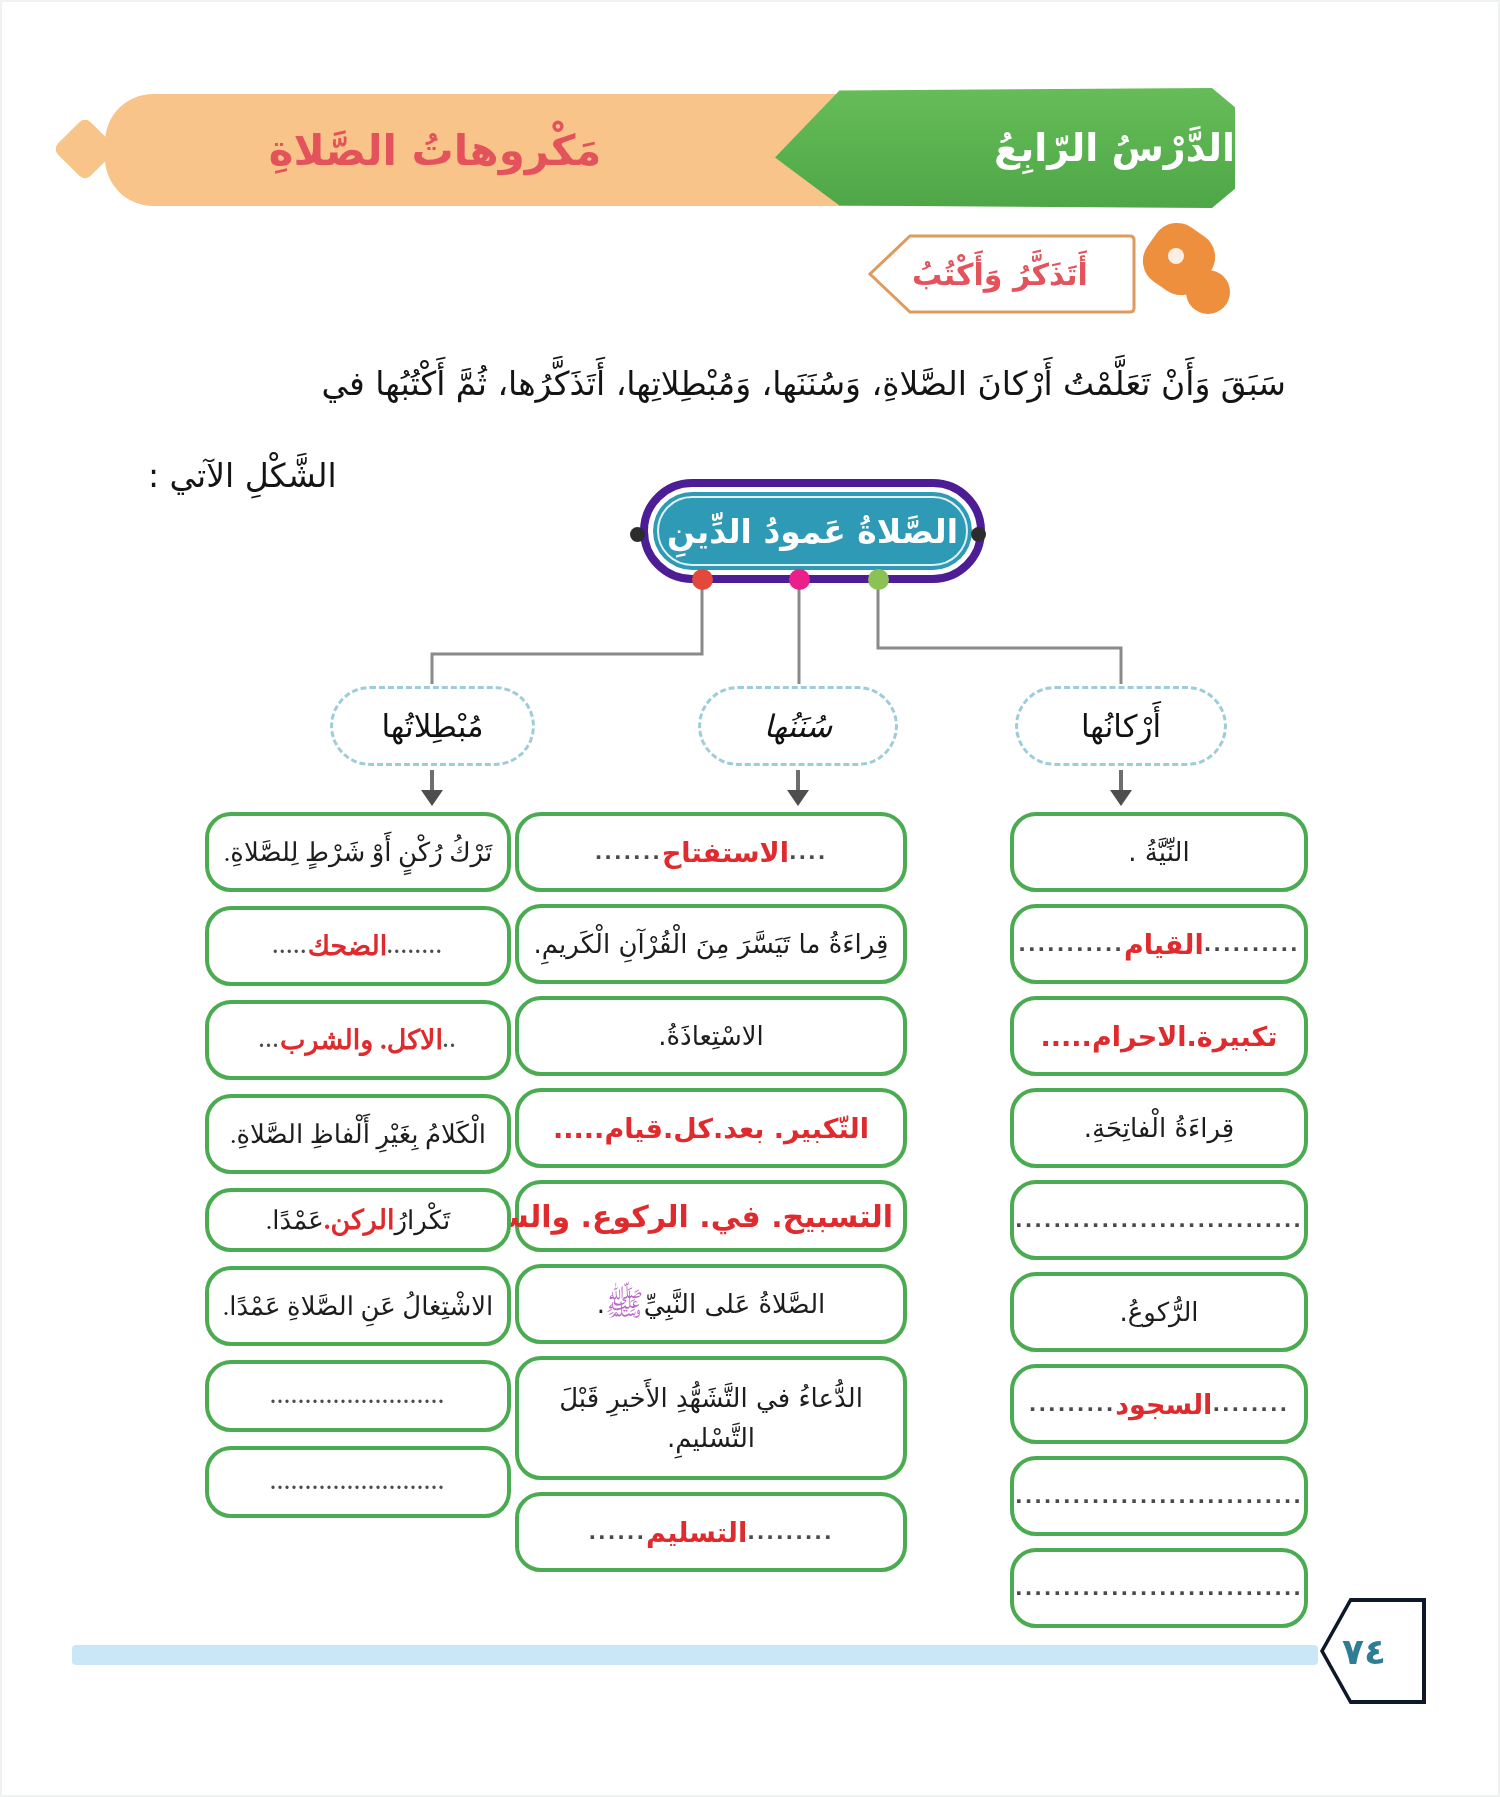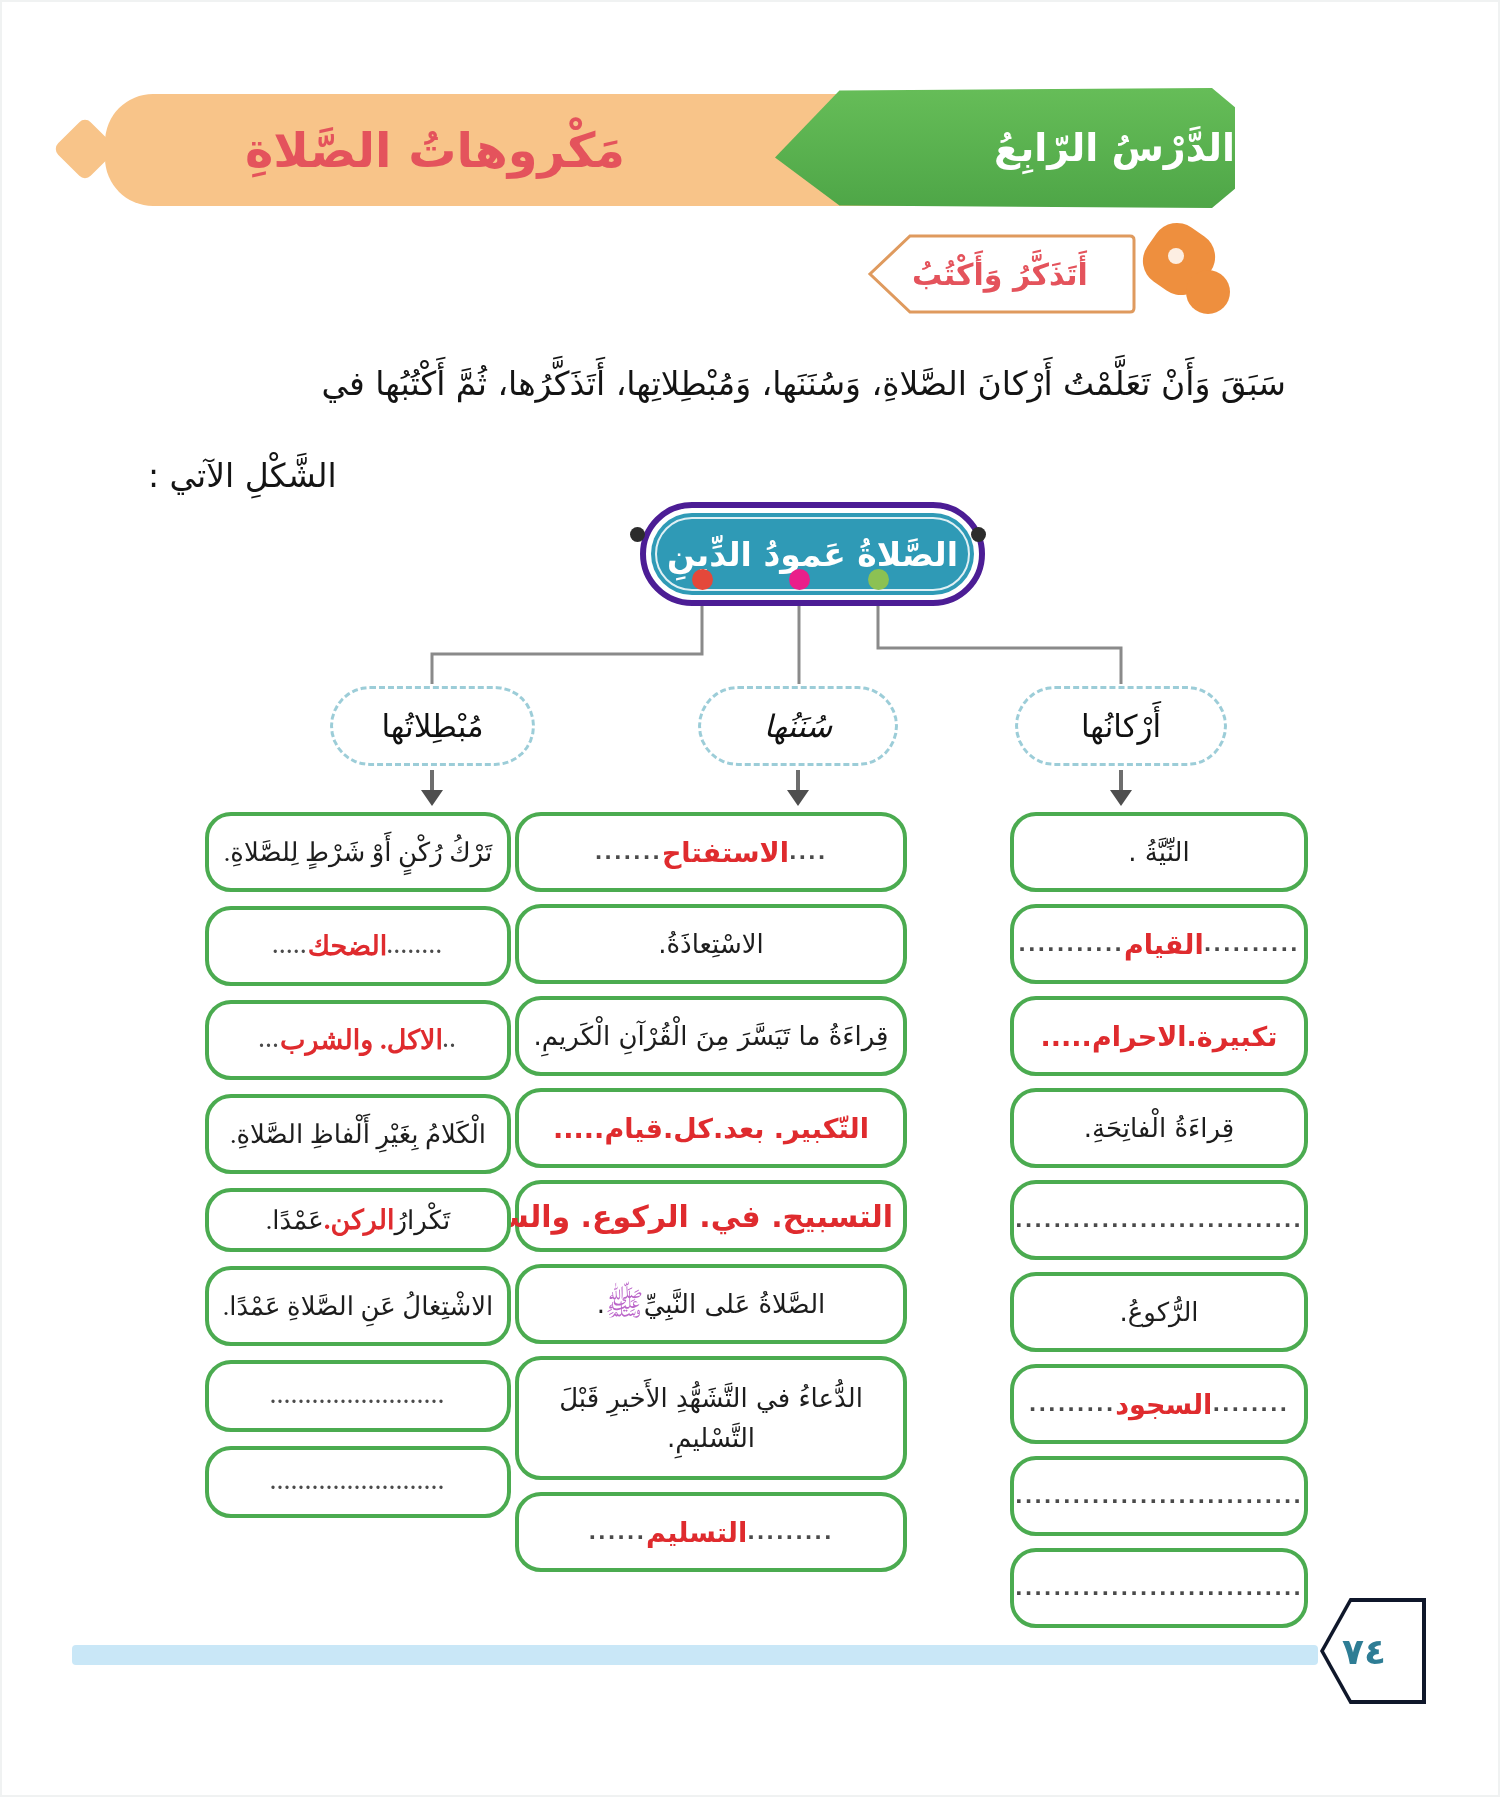--- a/index.html
+++ b/index.html
@@ -2,38 +2,38 @@
 <html lang="ar"><head>
 <meta charset="utf-8">
 <style>
   html,body{margin:0;padding:0;background:#ffffff;}
   body{font-family:"DejaVu Sans",sans-serif;}
   .page{position:relative;width:1500px;height:1797px;background:#ffffff;overflow:hidden;direction:rtl;box-shadow:inset 0 0 0 2px #f0f2f2;}
 
   
   .orange-tab{position:absolute;left:62px;top:126px;width:46px;height:46px;background:#f8c489;transform:rotate(45deg);border-radius:8px;}
   .banner-orange{position:absolute;left:105px;top:94px;width:940px;height:112px;background:#f8c489;border-radius:48px;}
-  .banner-orange .label{position:absolute;left:0;top:0;width:660px;height:112px;display:flex;align-items:center;justify-content:center;color:#e4535c;font-weight:bold;font-size:48px;}
+  .banner-orange .label{position:absolute;left:0;top:0;width:660px;height:112px;display:flex;align-items:center;justify-content:center;color:#e4535c;font-weight:bold;font-size:42px;}
   .banner-green{position:absolute;left:775px;top:88px;width:460px;height:120px;background:linear-gradient(180deg,#66bd58,#4ea647);clip-path:polygon(0 58%,14% 2%,95% 0,100% 16%,100% 84%,95% 100%,14% 98%);display:flex;align-items:center;justify-content:flex-start;color:#fff;font-weight:bold;font-size:38px;}
 
   
   .badge{position:absolute;left:862px;top:232px;width:276px;height:84px;}
   .badge svg{position:absolute;inset:0;}
   .badge .label{position:absolute;inset:0;display:flex;align-items:center;justify-content:center;color:#e4535c;font-weight:bold;font-size:30px;}
   .ornament{position:absolute;left:1140px;top:224px;width:100px;height:100px;}
   .ornament .blob1{position:absolute;left:6px;top:2px;width:66px;height:66px;background:#ee8f3e;border-radius:38%;transform:rotate(35deg);}
   .ornament .blob2{position:absolute;left:46px;top:46px;width:44px;height:44px;background:#ee8f3e;border-radius:50%;}
   .ornament .swirl{position:absolute;left:28px;top:24px;width:16px;height:16px;background:#fff;border-radius:50%;opacity:.85;}
 
   
   .intro-line1{position:absolute;right:210px;top:360px;margin:4px;font-size:33px;color:#141414;white-space:nowrap;}
   .intro-line2{position:absolute;left:148px;top:456px;margin:0;font-size:33px;color:#141414;white-space:nowrap;}
 
   
-  .root-pill{position:absolute;left:640px;top:502px;width:345px;height:104px;background:#fff;border:6px solid #4c1d95;border-radius:60px;padding:5px;box-sizing:border-box;}
+  .root-pill{position:absolute;left:640px;top:479px;width:345px;height:104px;background:#fff;border:8px solid #4c1d95;border-radius:60px;padding:5px;box-sizing:border-box;}
   .root-inner{width:100%;height:100%;background:#2f9ab6;border-radius:50px;display:flex;align-items:center;justify-content:center;position:relative;color:#fff;font-weight:bold;font-size:33px;}
   .root-inner::after{content:"";position:absolute;inset:4px;border:2px solid rgba(255,255,255,.85);border-radius:46px;pointer-events:none;}
   .edge-dot{position:absolute;width:15px;height:15px;border-radius:50%;background:#2c2c2c;top:527px;}
   .edge-dot.left{left:630px;} .edge-dot.right{left:971px;}
   .cdot{position:absolute;width:21px;height:21px;border-radius:50%;top:569px;}
   .cdot-red{left:692px;background:#e4483a;} .cdot-pink{left:789px;background:#ea1f8a;} .cdot-green{left:868px;background:#8cc153;}
   .connectors{position:absolute;left:0;top:0;pointer-events:none;}
 
   
   .header-pill{position:absolute;top:686px;height:80px;background:#fff;border:3px dashed #9ccdd8;border-radius:40px;display:flex;align-items:center;justify-content:center;font-size:31px;color:#111;box-sizing:border-box;}
@@ -145,24 +145,24 @@
       </div>
       <div class="header-pill hdr-sunan">سُنَنُها</div>
       <div class="col-arrow arrow-sunan"></div>
       <div class="column col-sunan">
         <div class="box">
           <span class="part-dots">....</span>
           <span class="part-red">الاستفتاح</span>
           <span class="part-dots">.......</span>
         </div>
         <div class="box">
+          <span class="part-black">قِراءَةُ ما تَيَسَّرَ مِنَ الْقُرْآنِ الْكَريمِ.</span>
+        </div>
+        <div class="box">
           <span class="part-black">الاسْتِعاذَةُ.</span>
-        </div>
-        <div class="box">
-          <span class="part-black">قِراءَةُ ما تَيَسَّرَ مِنَ الْقُرْآنِ الْكَريمِ.</span>
         </div>
         <div class="box">
           <span class="part-red">التّكبير. بعد.كل.قيام.....</span>
         </div>
         <div class="box box-small wide">
           <span class="part-red">التسبيح. في. الركوع. والسجود</span>
         </div>
         <div class="box">
           <span class="part-black">الصَّلاةُ عَلى النَّبِيِّ </span>
           <span class="part-pbuh">ﷺ</span>

